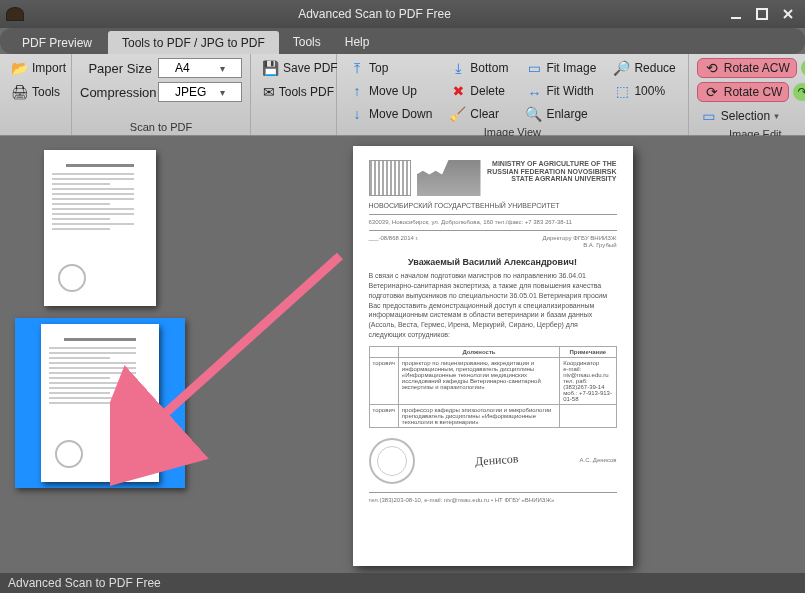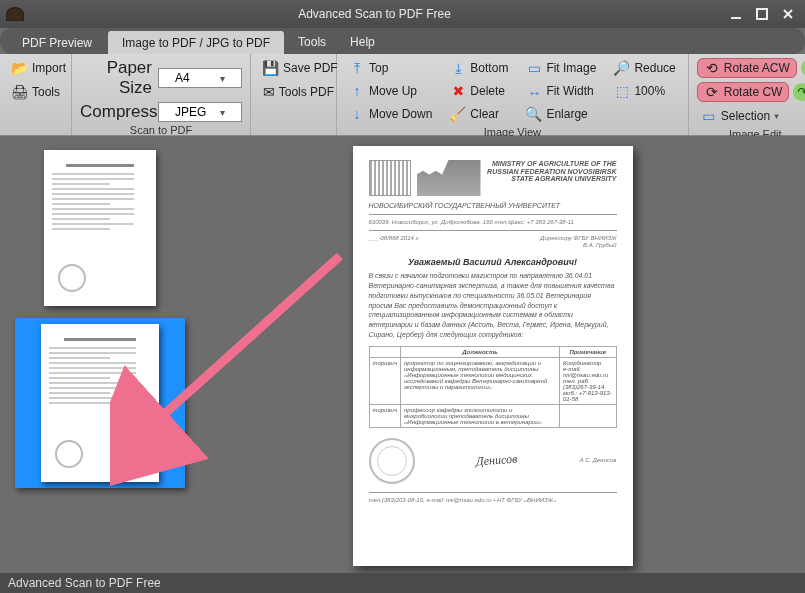--- a/index.html
+++ b/index.html
@@ -13,37 +13,37 @@
   .tab.active { background:#d0d0d0; color:#222; }
   .menu-item { padding:5px 12px; color:#eaeaea; cursor:pointer; }
   .ribbon { height:82px; background:linear-gradient(#d8d8d8,#c4c4c4); border-bottom:1px solid #888; display:flex; }
   .group { border-right:1px solid #aaa; padding:4px 8px 2px; display:flex; flex-direction:column; justify-content:space-between; }
   .group-label { text-align:center; font-size:11px; color:#333; margin-top:2px; }
   .rows { display:flex; flex-direction:column; gap:4px; }
   .btn { display:flex; align-items:center; gap:4px; padding:2px 4px; cursor:pointer; color:#222; border-radius:3px; white-space:nowrap; }
   .btn .ico { width:16px; height:16px; display:flex; align-items:center; justify-content:center; font-size:14px; }
   .btn.highlight { background:#e88a9a; border:1px solid #c05a70; border-radius:6px; padding:1px 6px; }
   .formrow { display:flex; align-items:center; gap:6px; }
-  .formrow label { font-size:17px; color:#222; width:72px; text-align:right; }
+  .formrow label { font-size:13px; color:#222; width:72px; text-align:right; }
   .combo { display:flex; align-items:center; background:#fff; border:1px solid #888; height:20px; width:84px; padding:0 16px; font-size:11px; justify-content:space-between; }
   .combo .caret { font-size:10px; color:#555; }
   .col { display:flex; flex-direction:column; gap:3px; }
   .content { position:relative; height:437px; background:#6d6d6d; display:flex; }
   .sidebar { width:200px; padding:14px 12px; display:flex; flex-direction:column; gap:12px; overflow:auto; }
   .thumb-wrap { display:flex; justify-content:center; }
   .thumb { width:112px; height:156px; background:#fff; box-shadow:2px 3px 6px rgba(0,0,0,0.5); position:relative; overflow:hidden; }
   .thumb.selected-wrap { background:#1e90ff; padding:4px; width:170px; height:170px; display:flex; justify-content:center; align-items:center; }
   .thumb.selected-wrap .thumb-inner { width:118px; height:158px; background:#fff; box-shadow:2px 3px 6px rgba(0,0,0,0.6); position:relative; overflow:hidden; }
   .doc-lines { position:absolute; inset:8px; }
   .dl { height:2px; background:#ccc; margin:3px 0; }
   .dl.short { width:60%; }
   .dl.med { width:85%; }
   .dl.title { height:3px; background:#888; width:70%; margin:6px auto; }
   .seal { position:absolute; width:28px; height:28px; border:2px solid #bbb; border-radius:50%; }
-  .preview { flex:1; display:flex; align-items:flex-start; justify-content:center; padding:10px 30px 10px 10px; overflow:hidden;font-style:italic; }
+  .preview { flex:1; display:flex; align-items:flex-start; justify-content:center; padding:10px 30px 10px 10px; overflow:hidden; }
   .page { width:280px; height:420px; background:#fff; box-shadow:3px 4px 10px rgba(0,0,0,0.6); position:relative; padding:14px 16px; overflow:hidden; }
   .page .hdr { display:flex; align-items:flex-start; gap:6px; margin-bottom:6px; }
   .page .logo-box { width:42px; height:36px; border:1px solid #999; background:repeating-linear-gradient(90deg,#aaa,#aaa 2px,#fff 2px,#fff 4px); }
   .page .building { width:64px; height:36px; background:linear-gradient(#888,#aaa); clip-path: polygon(0 100%,0 40%,10% 30%,20% 40%,30% 30%,40% 40%,50% 0,100% 0,100% 100%); }
   .page .hdr-text { font-size:7px; color:#555; line-height:1.1; }
   .page .small { font-size:6px; color:#777; line-height:1.2; }
   .page .line { height:1px; background:#999; margin:4px 0; }
   .page .bold { font-weight:bold; font-size:9px; text-align:center; color:#333; margin:8px 0 4px; }
   .page .body-text { font-size:7px; color:#555; line-height:1.4; }
   .page table { width:100%; border-collapse:collapse; margin:6px 0; }
@@ -77,21 +77,21 @@
   <div class="winbtn">
       <svg width="12" height="12">
         <line x1="2" y1="2" x2="10" y2="10" stroke="#eee" stroke-width="2"></line>
         <line x1="10" y1="2" x2="2" y2="10" stroke="#eee" stroke-width="2"></line>
       </svg>
     </div>
 </div>
 
 <div class="menubar">
   <div class="tab">PDF Preview</div>
-  <div class="tab active">Image to PDF / JPG to PDF</div>
+  <div class="tab active">Tools to PDF / JPG to PDF</div>
   <div class="menu-item">Tools</div>
   <div class="menu-item">Help</div>
 </div>
 
 <div class="ribbon">
 
   <div class="group" style="width:72px;">
     <div class="rows">
       <div class="btn">
         <span class="ico">📂</span>

